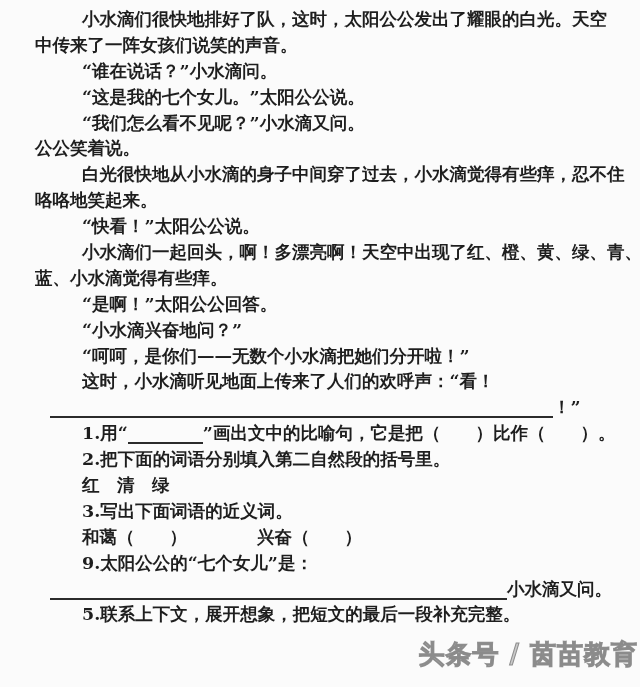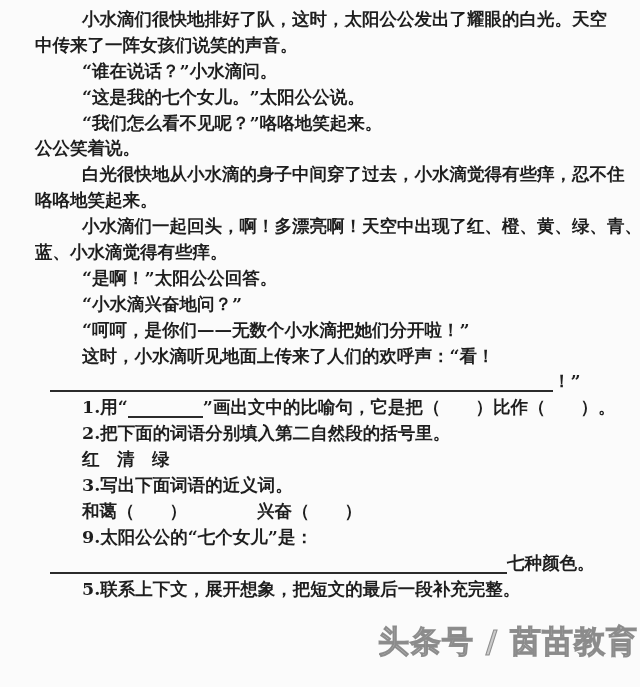--- a/index.html
+++ b/index.html
@@ -39,44 +39,45 @@
     display: inline-block;
     width: 75px;
     height: 4px;
     border-bottom: 2.4px solid #2b2b2b;
     position: relative;
     top: 5px;
   }
   .watermark {
     position: absolute;
     right: 2px;
-    bottom: 24px;
+    bottom: 15px;
     font-family: "DejaVu Sans", "Liberation Sans", sans-serif;
     font-weight: 700;
-    font-size: 31px;
+    font-size: 26px;
     letter-spacing: 1px;
     white-space: pre;
     color: rgba(154, 154, 154, 0.50);
     -webkit-text-stroke: 1px rgba(128, 128, 128, 0.85);
   }
 </style>
 </head>
 <body>
 
 <div class="page">
   <div class="doc">
 
     <div class="row ind">小水滴们很快地排好了队，这时，太阳公公发出了耀眼的白光。天空</div>
     <div class="row">中传来了一阵女孩们说笑的声音。</div>
     <div class="row ind">“谁在说话？”小水滴问。</div>
     <div class="row ind">“这是我的七个女儿。”太阳公公说。</div>
-    <div class="row ind">“我们怎么看不见呢？”咯咯地笑起来。</div>
+    <div class="row ind">“我们怎么看不见呢？”小水滴又问。</div>
     <div class="row">公公笑着说。</div>
     <div class="row ind">白光很快地从小水滴的身子中间穿了过去，小水滴觉得有些痒，忍不住</div>
     <div class="row">咯咯地笑起来。</div>
+    <div class="row ind">“快看！”太阳公公说。</div>
     <div class="row ind">小水滴们一起回头，啊！多漂亮啊！天空中出现了红、橙、黄、绿、青、</div>
     <div class="row">蓝、小水滴觉得有些痒。</div>
     <div class="row ind">“是啊！”太阳公公回答。</div>
     <div class="row ind">“小水滴兴奋地问？”</div>
     <div class="row ind">“呵呵，是你们——无数个小水滴把她们分开啦！”</div>
     <div class="row ind">这时，小水滴听见地面上传来了人们的欢呼声：“看！</div>
 
     <div class="row"><span class="rule rule-top"></span><span>！”</span></div>
 
     <div class="row ind"><span>1.用“</span><span class="blank"></span><span>”画出文中的比喻句，它是把（　　）比作（　　）。</span></div>
@@ -84,20 +85,20 @@
     <div class="row ind">2.把下面的词语分别填入第二自然段的括号里。</div>
 
     <div class="row ind">红　清　绿</div>
 
     <div class="row ind">3.写出下面词语的近义词。</div>
 
     <div class="row ind">和蔼（　　）　　　　兴奋（　　）</div>
 
     <div class="row ind">9.太阳公公的“七个女儿”是：</div>
 
-    <div class="row"><span class="rule rule-bottom"></span><span>七种颜色。</span></div>
+    <div class="row"><span class="rule rule-bottom"></span><span>小水滴又问。</span></div>
 
     <div class="row ind">5.联系上下文，展开想象，把短文的最后一段补充完整。</div>
 
   </div>
 
   <div class="watermark">头条号 / 茵苗教育</div>
 </div>
 
 </body></html>

